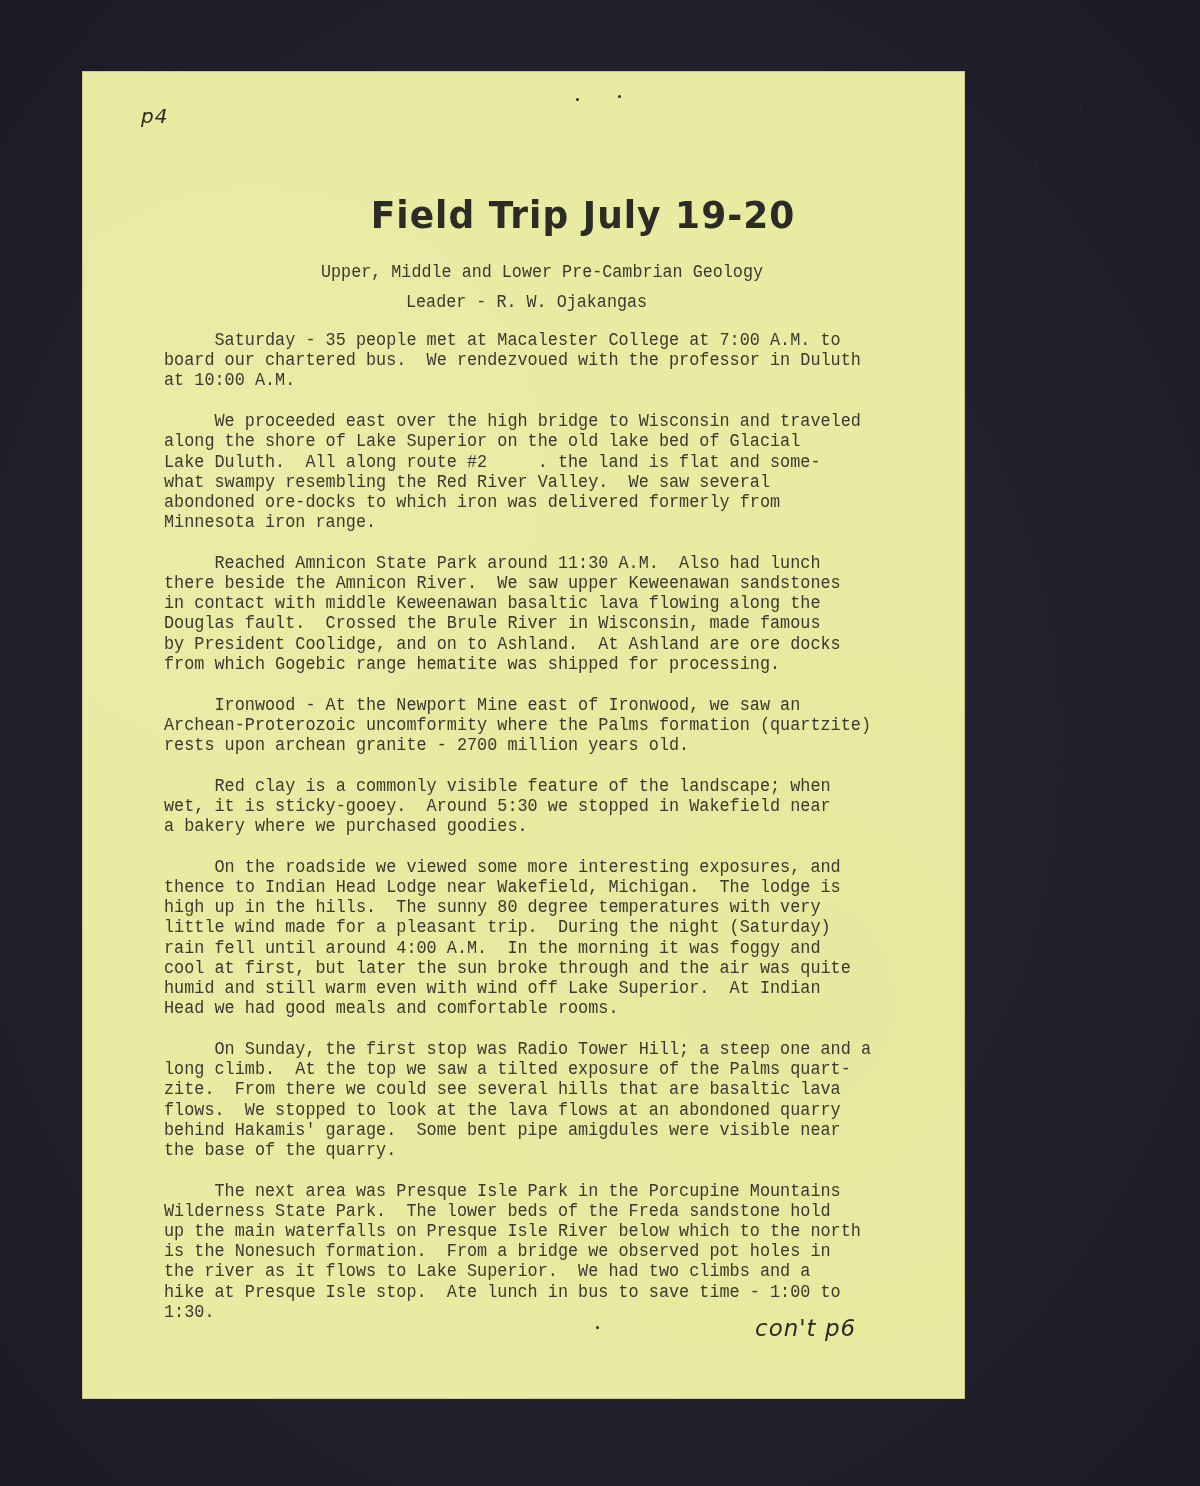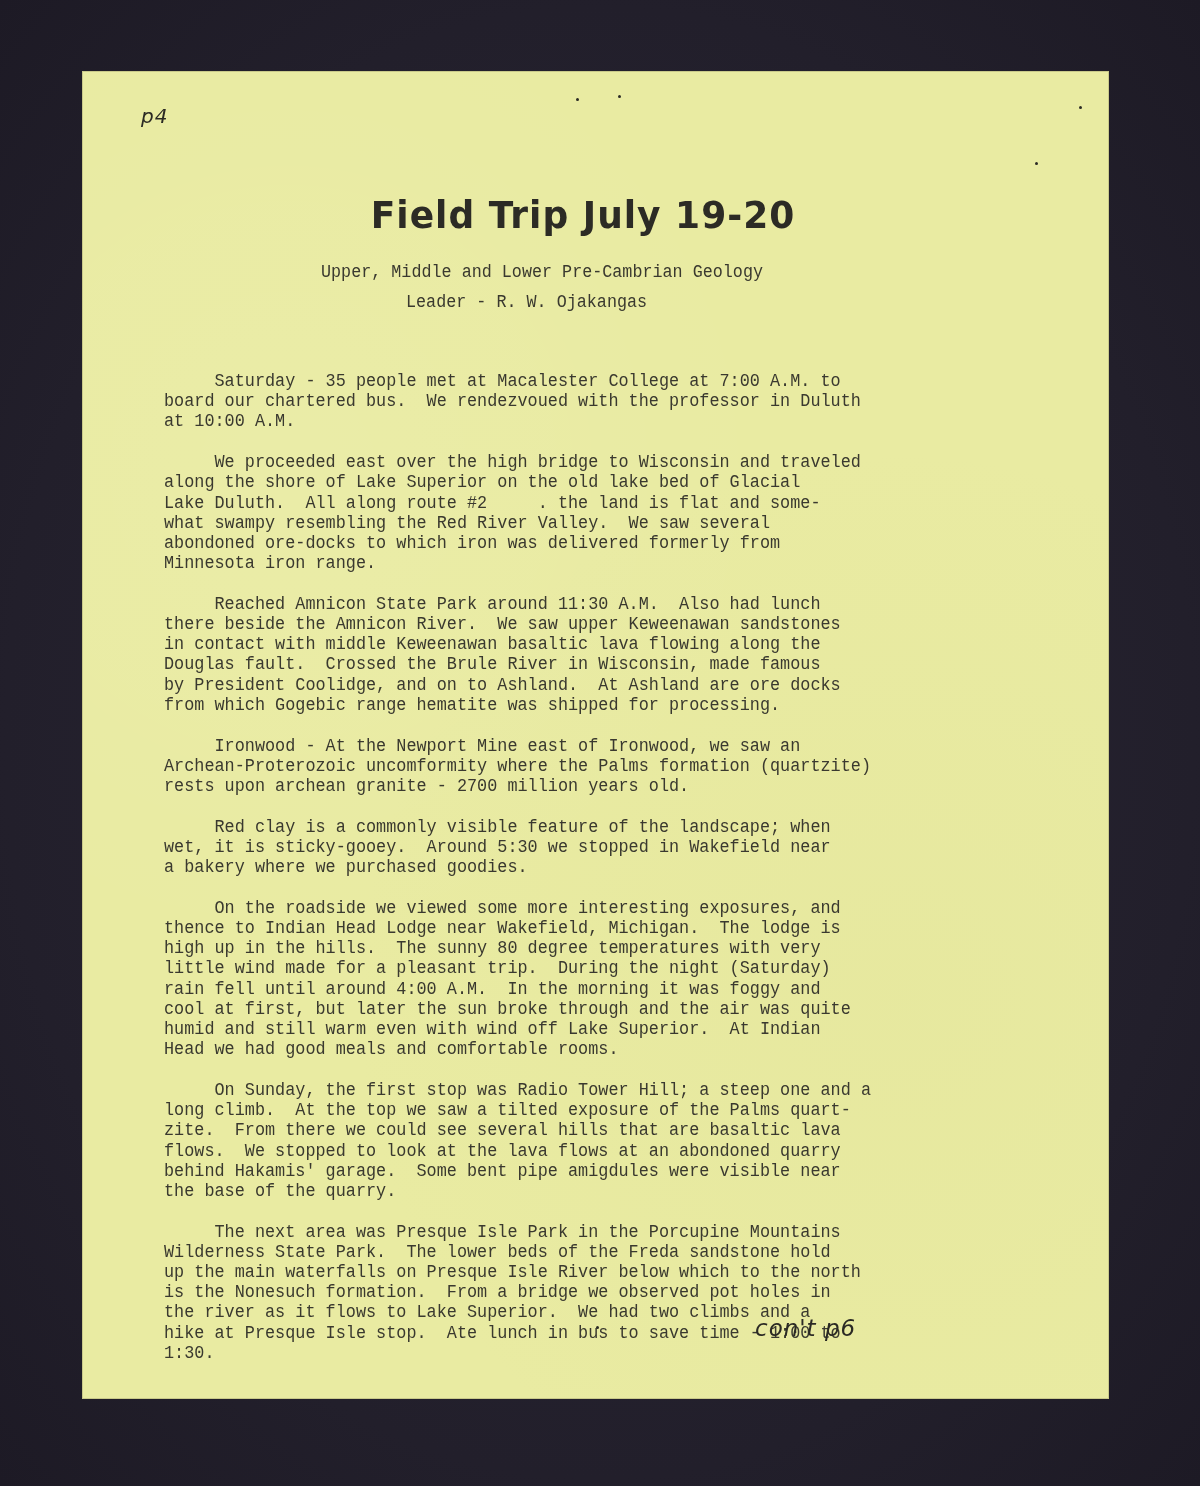--- a/index.html
+++ b/index.html
@@ -13,21 +13,21 @@
     .backdrop {
       position: relative;
       width: 1200px;
       height: 1486px;
       background: radial-gradient(ellipse at 50% 50%, #2a2636 0%, #221f2b 70%, #1d1a25 100%);
     }
     .paper {
       position: absolute;
       left: 83px;
       top: 72px;
-      width: 1025px;
+      width: 881px;
       height: 1326px;
       background: #e9eba2;
       background-image:
         radial-gradient(circle at 20% 30%, rgba(255,255,255,0.06) 0, rgba(255,255,255,0) 40%),
         radial-gradient(circle at 80% 70%, rgba(200,200,120,0.08) 0, rgba(200,200,120,0) 45%);
       box-shadow: 0 0 0 1px #c9c98a;
     }
     .page-marker {
       position: absolute;
       left: 58px;
@@ -75,21 +75,20 @@
     }
     .body {
       position: absolute;
       left: 81px;
       top: 258px;
       width: 960px;
       font-family: "Liberation Mono", monospace;
       font-size: 18px;
       line-height: 20.2px;
       color: #3a392f;
-      margin-top: 41px;
     }
     .para {
       margin: 0;
       white-space: pre;
       transform: scaleX(0.935);
       transform-origin: left top;
     }
     .para + .para { margin-top: 20.5px; }
     .cont-note {
       position: absolute;

